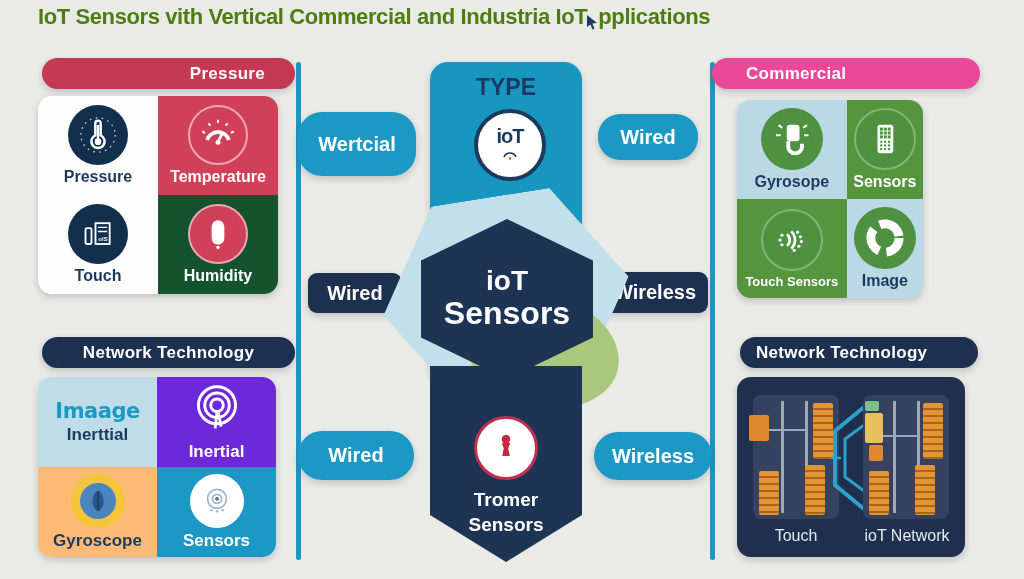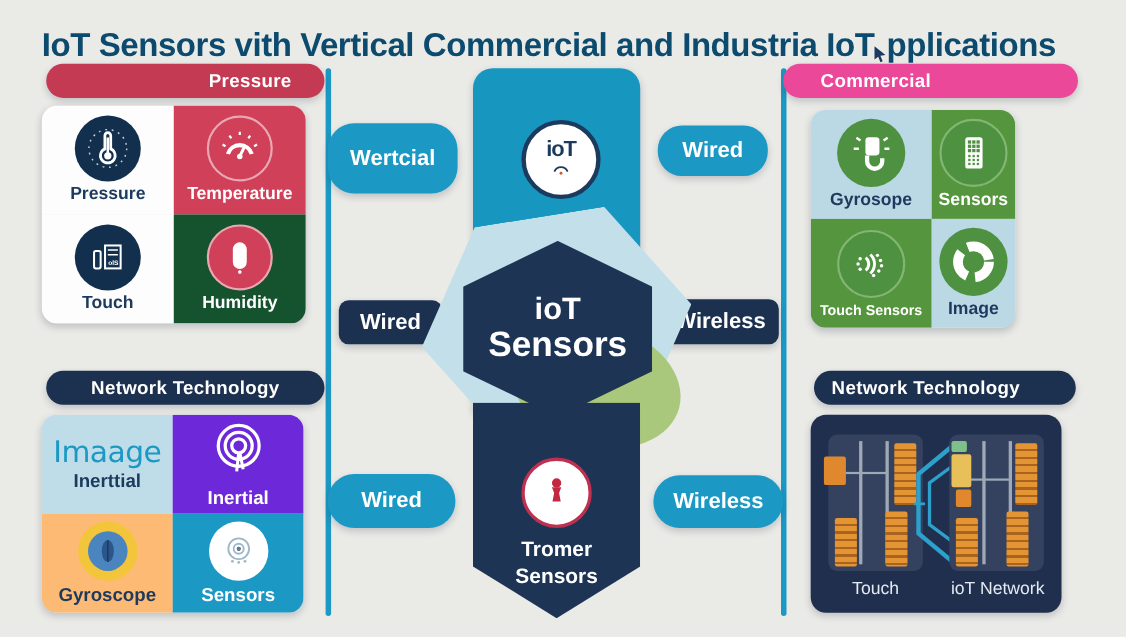--- a/index.html
+++ b/index.html
@@ -2,21 +2,21 @@
 <html><head>
 <meta charset="utf-8">
 <style>
   html,body{margin:0;padding:0;}
   .stage{position:relative;width:1024px;height:579px;background:#eaeae7;overflow:hidden;
          font-family:"Liberation Sans",sans-serif;}
   .abs{position:absolute;}
   .sh{box-shadow:0 3px 7px rgba(40,50,70,.22);}
 
   
-  .title{left:38px;top:25px;font-size:30px;font-weight:800;color:#0c4a6e;letter-spacing:-.4px;white-space:nowrap;}
+  .title{left:38px;top:4px;font-size:22px;font-weight:800;color:#4d7c0f;letter-spacing:-.4px;white-space:nowrap;}
   .cursor{display:inline-block;vertical-align:-6px;margin:0 -1px;}
 
   
   .vline{top:62px;width:5px;height:498px;background:#1b98c4;border-radius:3px;}
 
   
   .hpill{height:31px;border-radius:16px;display:flex;align-items:center;color:#fff;
          font-size:17px;font-weight:700;letter-spacing:.3px;}
 
   
@@ -51,21 +51,21 @@
   .bantxt{color:#fff;font-weight:700;font-size:19px;line-height:1.3;text-align:center;margin-top:8px;}
 
   
   .darkpanel{left:737px;top:377px;width:228px;height:180px;background:#202f4d;border-radius:14px;}
   .circuit{position:absolute;width:86px;height:124px;background:#34425f;border-radius:8px;top:18px;}
   .rail{position:absolute;background:#9fa9b6;}
   .coil{position:absolute;background:repeating-linear-gradient(180deg,#e59434 0 5px,#a8641f 5px 7px);border-radius:2px;}
   .chip{position:absolute;border-radius:2px;}
   .plabel{position:absolute;bottom:12px;color:#e4eaf1;font-size:16px;font-weight:400;text-align:center;}
 
-  .imaage{font-size:27px;font-weight:400;color:#1b98c4;letter-spacing:-.5px;line-height:1;
+  .imaage{font-size:21px;font-weight:700;color:#1b98c4;letter-spacing:-.5px;line-height:1;
           font-family:"DejaVu Sans",sans-serif;}
 </style>
 </head>
 <body>
 
 <div class="stage">
 
   <div class="abs title">
     <span>IoT Sensors vith Vertical Commercial and Industria IoT</span><span class="cursor"><svg width="13" height="15" viewBox="0 0 13 15">
           <path d="M1 0l10 8-4.6.6 2 5-2 .9-2-5L1 12z" fill="#1c3a5e"></path>
@@ -90,20 +90,21 @@
       <div>Tromer</div>
       <div>Sensors</div>
     </div>
   </div>
 
   <div class="abs navyhex">
     <div style="font-size:28px;line-height:1">ioT</div>
     <div style="font-size:32px;line-height:1.15">Sensors</div>
   </div>
 
+  <div class="abs typetxt">TYPE</div>
   <div class="abs logocirc">
     <span class="logotxt">ioT</span>
     <span><svg width="18" height="9" viewBox="0 0 18 9">
           <path d="M3 6a6.5 6.5 0 0 1 12 0" fill="none" stroke="#1c3a5e" stroke-width="1.6"></path>
           <circle cx="9" cy="7.5" r="1.3" fill="#c85a2a"></circle>
         </svg></span>
   </div>
 
   <div class="abs tag sh" style="left:298px;top:112px;width:118px;height:64px;border-radius:24px;font-size:20px">Wertcial</div>
   <div class="abs ntag sh" style="left:308px;top:273px;width:94px;height:40px;font-size:20px">Wired</div>

